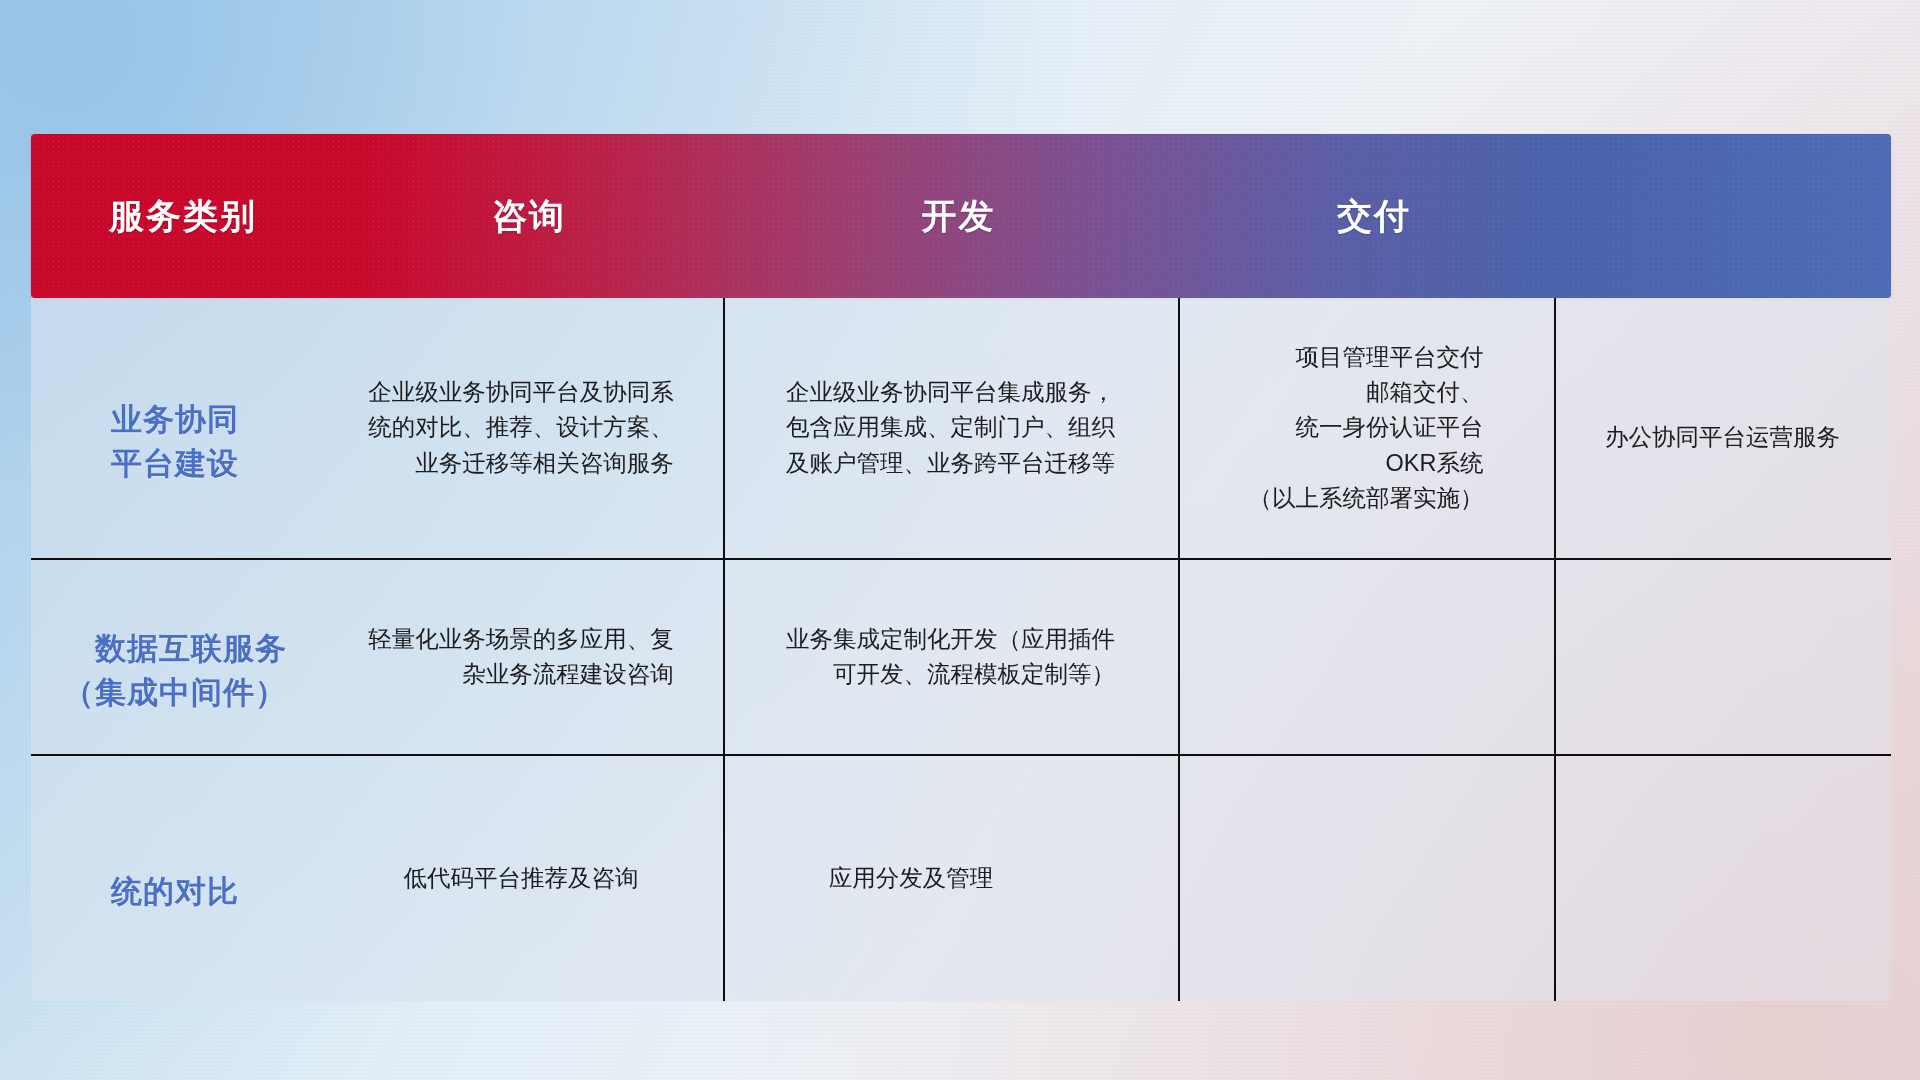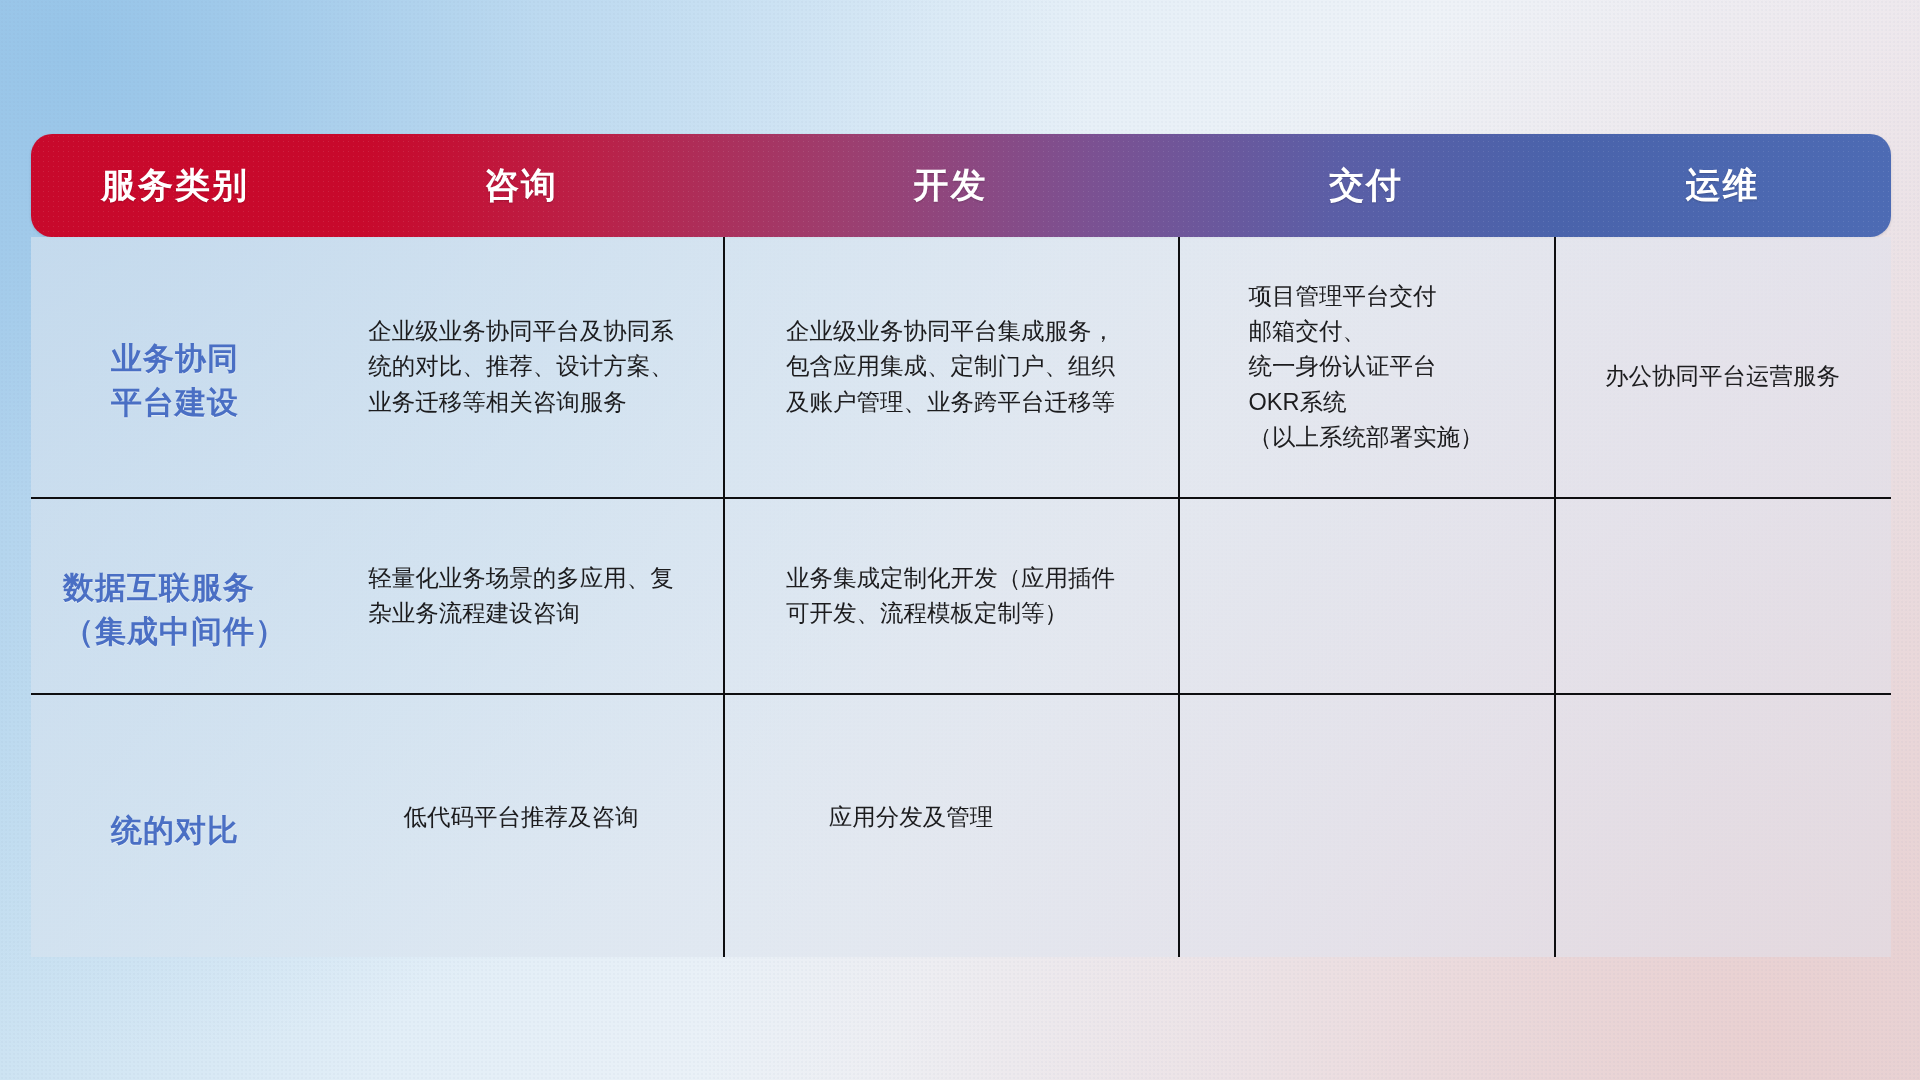--- a/index.html
+++ b/index.html
@@ -47,35 +47,36 @@
   .table {
     width: 100%;
     height: 100%;
     display: flex;
     flex-direction: column;
   }
 
   
   .table-header {
     display: flex;
-    height: 103px;
-    border-radius: 21px;
+    height: 164px;
+    border-radius: 4px;
     background: linear-gradient(95deg,
         #c8092c 0%,
         #c8092c 18%,
         #bb2047 30%,
         #9c3f70 44%,
         #7b5192 57%,
         #5b5ea6 70%,
         #4a63ab 82%,
         #4d6bb4 100%);
     box-shadow: 0 1px 3px rgba(0,0,0,0.12);
     position: relative;
     overflow: hidden;
     flex: 0 0 auto;
+    padding-left: 8px;
   }
   .header-dots {
     position: absolute;
     inset: 0;
     background-image: radial-gradient(rgba(255,255,255,0.10) 0.8px, rgba(0,0,0,0) 0.9px);
     background-size: 5px 5px;
     pointer-events: none;
   }
   .th {
     display: flex;
@@ -120,21 +121,21 @@
 
   .td {
     display: flex;
     align-items: center;
     justify-content: center;
     box-sizing: border-box;
     padding: 6px 14px;
     font-size: 23.5px;
     line-height: 1.50;
     color: #1c1c1e;
-    text-align: left;
+    text-align: right;
     white-space: pre-line;
   }
 
   
   .c1 { width: 288px; margin-top: 28px; }
   .c2 { width: 404px; }
   .c3 { width: 455px; }
   .c4 { width: 376px; }
   .c5 { width: 337px; margin-top: 20px; }
 
@@ -174,21 +175,20 @@
 
   <div id="table-wrap">
     <div class="table">
 
       <div class="table-header">
         <div class="header-dots"></div>
         <div class="th hdr-c1">服务类别</div>
         <div class="th hdr-c2">咨询</div>
         <div class="th hdr-c3">开发</div>
         <div class="th hdr-c4">交付</div>
-        <div class="th hdr-c5">运维</div>
       </div>
 
       <div class="table-body">
 
         <div class="vline v1"></div>
         <div class="vline v2"></div>
         <div class="vline v3"></div>
 
         <div class="tr r1">
           <div class="td c1 cat">业务协同

